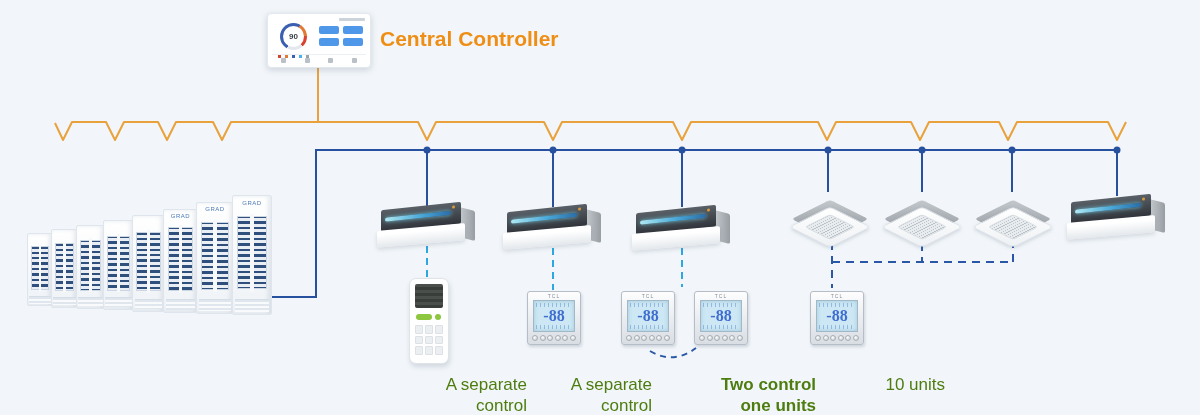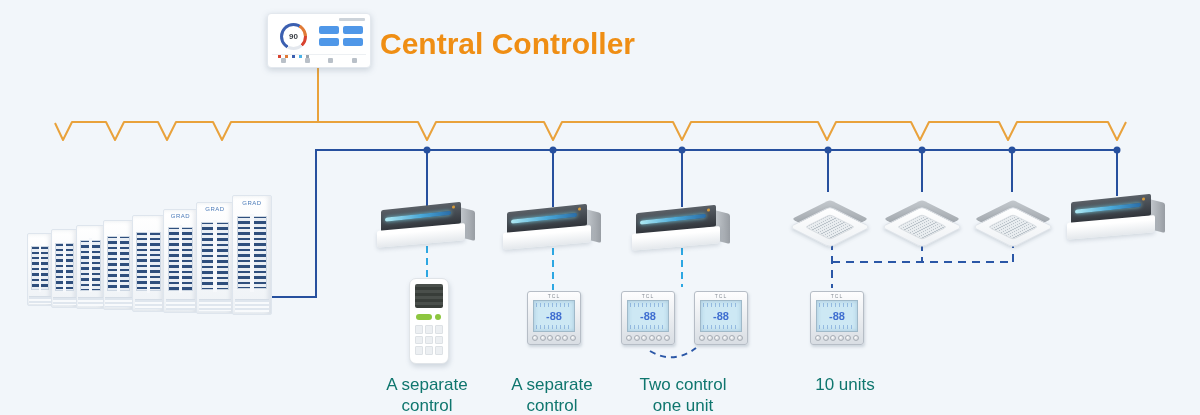--- a/index.html
+++ b/index.html
@@ -20,21 +20,21 @@
   .ctrl-inds i{width:3px;height:3px;display:block;}
   .ctrl-inds i:nth-child(1){background:#d84330;} .ctrl-inds i:nth-child(2){background:#e07a36;}
   .ctrl-inds i:nth-child(3){background:#3b5fb0;} .ctrl-inds i:nth-child(4){background:#49b2e8;}
   .ctrl-inds i:nth-child(5){background:#9aa2ac;}
   .ctrl-btns{position:absolute;right:7px;top:12px;width:44px;display:grid;grid-template-columns:1fr 1fr;gap:4px;}
   .ctrl-btns b{height:8px;background:#4f97e8;border-radius:2px;display:block;}
   .ctrl-nav{position:absolute;left:4px;right:4px;bottom:2px;height:10px;border-top:1px solid #edf0f3;
         display:flex;justify-content:space-around;align-items:center;}
   .ctrl-nav i{width:5px;height:5px;background:#b9c0c8;border-radius:1px;display:block;}
 
-  .title{position:absolute;left:380px;top:27px;font-size:30px;font-weight:600;color:#ef8e14;z-index:3;}
+  .title{position:absolute;left:380px;top:27px;font-size:21px;font-weight:600;color:#ef8e14;z-index:3;}
 
   
   .cab{position:absolute;background:linear-gradient(180deg,#ffffff,#eef2f6);border:1px solid #dee5ed;
        border-radius:2px;box-shadow:inset -3px 0 4px rgba(120,140,160,.18);z-index:2;}
   .cab .logo{position:absolute;top:3%;left:0;right:0;text-align:center;font-size:6px;color:#4a7ab8;letter-spacing:.5px;}
   .cab .louver{position:absolute;left:11%;right:11%;top:17%;bottom:21%;
        background:repeating-linear-gradient(180deg,#2f4f7d 0 2.5px,#e9eef4 2.5px 5.5px);
        box-shadow:inset 0 0 0 1px #ccd6e2;}
   .cab .split{position:absolute;left:45%;width:10%;top:15%;bottom:19%;background:#f6f8fb;}
   .cab .base{position:absolute;left:5%;right:5%;bottom:2%;height:10%;
@@ -80,27 +80,27 @@
   
   .tstat{position:absolute;width:52px;height:52px;border:1px solid #b6bdc6;border-radius:3px;
        background:linear-gradient(180deg,#fdfdfe,#d9dee4);box-shadow:1px 2px 3px rgba(90,110,130,.25);z-index:2;}
   .t-brand{font-size:5px;color:#8a9098;text-align:center;line-height:8px;letter-spacing:1px;}
   .t-lcd{position:absolute;left:5px;right:5px;top:8px;height:30px;background:#cde8f4;border:1px solid #9fb9c9;
        display:flex;align-items:center;justify-content:center;box-shadow:inset 0 0 4px rgba(120,160,190,.45);}
   .t-lcd::before{content:"";position:absolute;left:2px;right:2px;top:2px;height:4px;
        background:repeating-linear-gradient(90deg,rgba(80,130,200,.45) 0 1px,transparent 1px 4px);}
   .t-lcd::after{content:"";position:absolute;left:2px;right:2px;bottom:2px;height:4px;
        background:repeating-linear-gradient(90deg,rgba(80,130,200,.45) 0 1px,transparent 1px 4px);}
-  .t-digits{font-family:Liberation Sans, sans-serif;font-size:11px;font-weight:bold;color:#3f6ed0;}
+  .t-digits{font-family:Liberation Serif, serif;font-size:16px;font-weight:bold;color:#3f6ed0;}
   .t-btns{position:absolute;left:4px;right:4px;bottom:3px;display:flex;justify-content:space-between;}
   .t-btns i{width:6px;height:6px;border-radius:50%;display:block;
        background:radial-gradient(circle at 35% 35%,#ffffff,#c2c8cf);border:1px solid #a8aeb6;box-sizing:border-box;}
 
   
-  .caption{position:absolute;top:374px;width:200px;text-align:center;color:#0f766e;
+  .caption{position:absolute;top:374px;width:200px;text-align:right;color:#4d7c0f;
        font-size:17px;line-height:21px;font-weight:500;z-index:2;}
 </style>
 </head>
 <body>
 
 <div class="canvas">
 
   <svg class="wires" width="1200" height="415" viewBox="0 0 1200 415">
 
     <path d="M 318,66 V 122" fill="none" stroke="#e9a23b" stroke-width="2"></path>
@@ -340,21 +340,21 @@
   </div>
 
   <div class="caption" style="left:327px;">
     <div>A separate</div>
     <div>control</div>
   </div>
   <div class="caption" style="left:452px;">
     <div>A separate</div>
     <div>control</div>
   </div>
-  <div class="caption" style="left:583px;">
+  <div class="caption" style="left:616px;font-weight:bold;">
     <div>Two control</div>
-    <div>one unit</div>
+    <div>one units</div>
   </div>
   <div class="caption" style="left:745px;">
     <div>10 units</div>
   </div>
 
 </div>
 
 </body></html>

